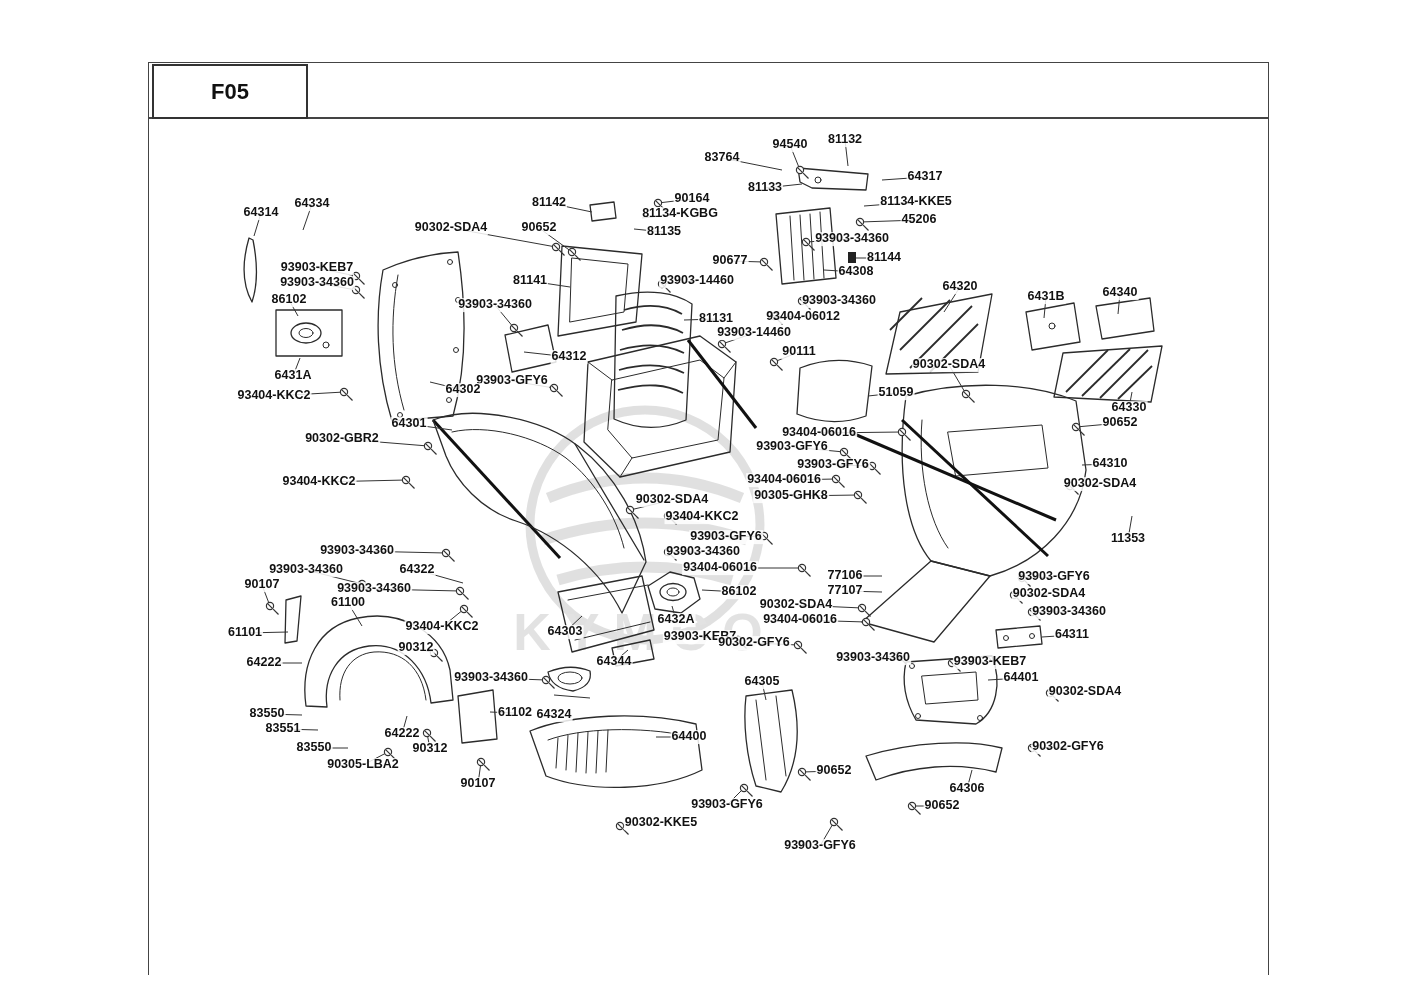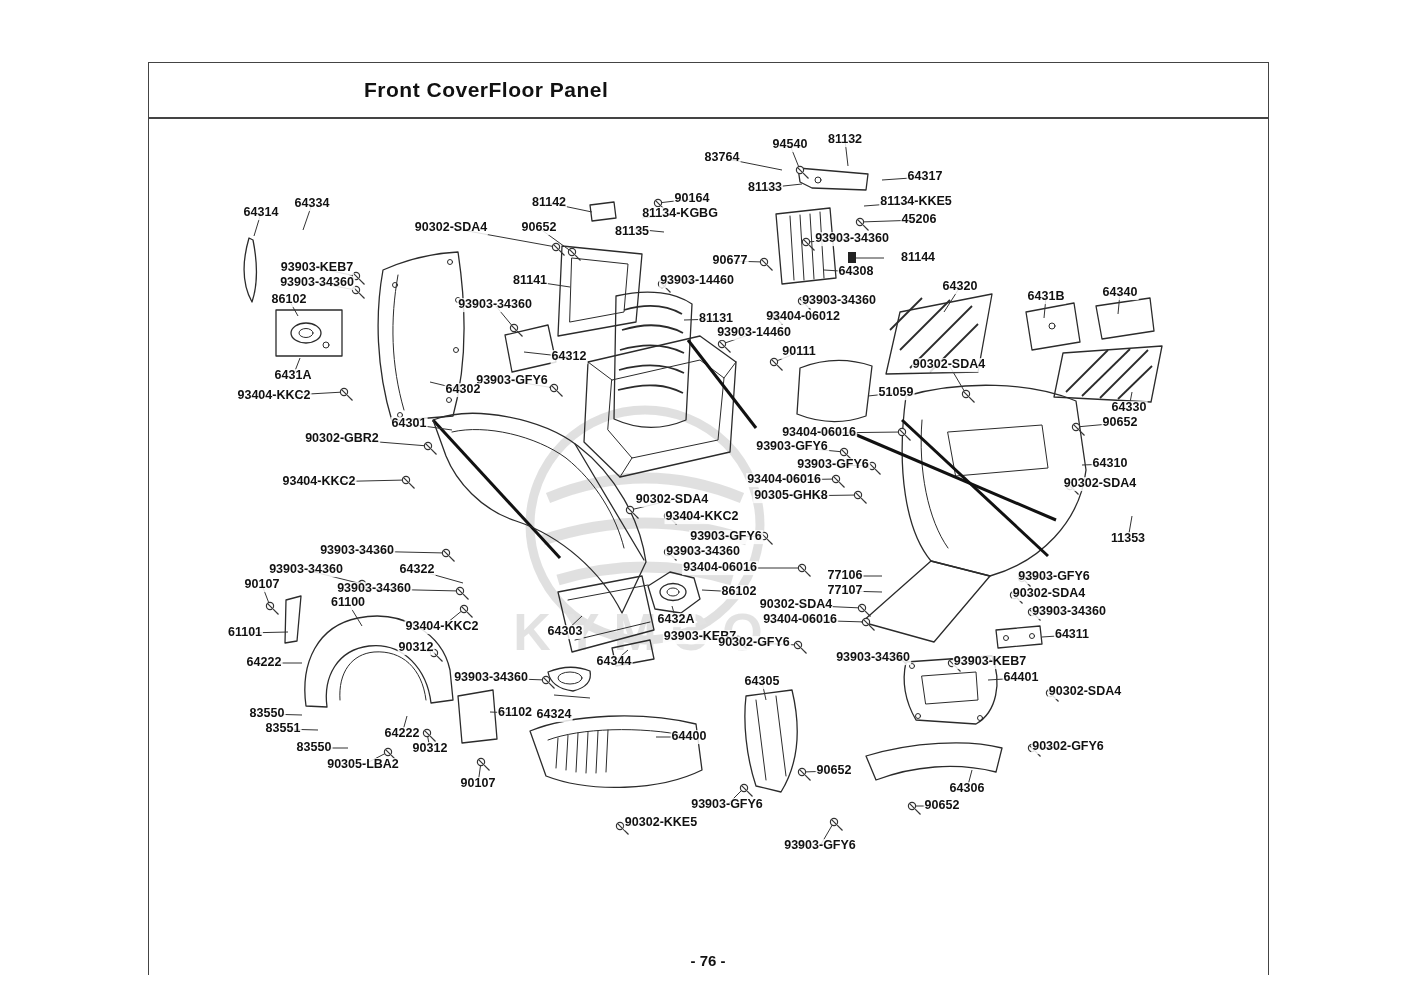--- a/index.html
+++ b/index.html
@@ -28,21 +28,23 @@
 </head>
 <body>
 
 <div class="page">
 
   <div class="frame-line" style="left:148px;top:62px;width:1121px;height:1px;"></div>
   <div class="frame-line" style="left:148px;top:117px;width:1121px;height:2px;"></div>
   <div class="frame-line" style="left:148px;top:62px;width:1px;height:913px;"></div>
   <div class="frame-line" style="left:1268px;top:62px;width:1px;height:913px;"></div>
 
-  <div class="page-title">Front CoverFloor Panel</div>
+  <div class="code-box">
+    <span>F05</span>
+  </div>
 
   <svg id="diagram-svg" width="1415" height="1000" viewBox="0 0 1415 1000">
 
     <g opacity="0.55">
       <circle class="wm" cx="645" cy="525" r="115" stroke-width="9"></circle>
       <path class="wm" d="M548,498 q97,-40 194,0" stroke-width="11"></path>
       <path class="wm" d="M543,540 q102,-34 204,0" stroke-width="11"></path>
       <path class="wm" d="M558,580 q87,-26 174,0" stroke-width="11"></path>
       <text class="wm-text" x="645" y="650" font-size="52" letter-spacing="14" text-anchor="middle">KYMCO</text>
     </g>
@@ -551,27 +553,27 @@
 
   <div id="label-layer">
       <div class="plabel" style="left: 790px; top: 145px;">94540</div>
       <div class="plabel" style="left: 845px; top: 140px;">81132</div>
       <div class="plabel" style="left: 722px; top: 158px;">83764</div>
       <div class="plabel" style="left: 765px; top: 188px;">81133</div>
       <div class="plabel" style="left: 925px; top: 177px;">64317</div>
       <div class="plabel" style="left: 916px; top: 202px;">81134-KKE5</div>
       <div class="plabel" style="left: 919px; top: 220px;">45206</div>
       <div class="plabel" style="left: 852px; top: 239px;">93903-34360</div>
-      <div class="plabel" style="left: 918px; top: 258px; text-align: center;">81144</div>
+      <div class="plabel" style="left: 884px; top: 258px; text-align: center;">81144</div>
       <div class="plabel" style="left: 856px; top: 272px;">64308</div>
       <div class="plabel" style="left: 730px; top: 261px;">90677</div>
       <div class="plabel" style="left: 549px; top: 203px;">81142</div>
       <div class="plabel" style="left: 692px; top: 199px;">90164</div>
       <div class="plabel" style="left: 680px; top: 214px;">81134-KGBG</div>
-      <div class="plabel" style="left: 632px; top: 232px;">81135</div>
+      <div class="plabel" style="left: 664px; top: 232px;">81135</div>
       <div class="plabel" style="left: 451px; top: 228px;">90302-SDA4</div>
       <div class="plabel" style="left: 539px; top: 228px;">90652</div>
       <div class="plabel" style="left: 530px; top: 281px;">81141</div>
       <div class="plabel" style="left: 697px; top: 281px;">93903-14460</div>
       <div class="plabel" style="left: 495px; top: 305px;">93903-34360</div>
       <div class="plabel" style="left: 839px; top: 301px;">93903-34360</div>
       <div class="plabel" style="left: 803px; top: 317px;">93404-06012</div>
       <div class="plabel" style="left: 960px; top: 287px;">64320</div>
       <div class="plabel" style="left: 1046px; top: 297px;">6431B</div>
       <div class="plabel" style="left: 1120px; top: 293px;">64340</div>
@@ -650,14 +652,13 @@
       <div class="plabel" style="left: 363px; top: 765px;">90305-LBA2</div>
       <div class="plabel" style="left: 478px; top: 784px;">90107</div>
       <div class="plabel" style="left: 834px; top: 771px;">90652</div>
       <div class="plabel" style="left: 967px; top: 789px;">64306</div>
       <div class="plabel" style="left: 942px; top: 806px;">90652</div>
       <div class="plabel" style="left: 727px; top: 805px;">93903-GFY6</div>
       <div class="plabel" style="left: 661px; top: 823px;">90302-KKE5</div>
       <div class="plabel" style="left: 820px; top: 846px;">93903-GFY6</div>
     </div>
 
-  <div class="footer">- 76 -</div>
 </div>
 
 </body></html>

